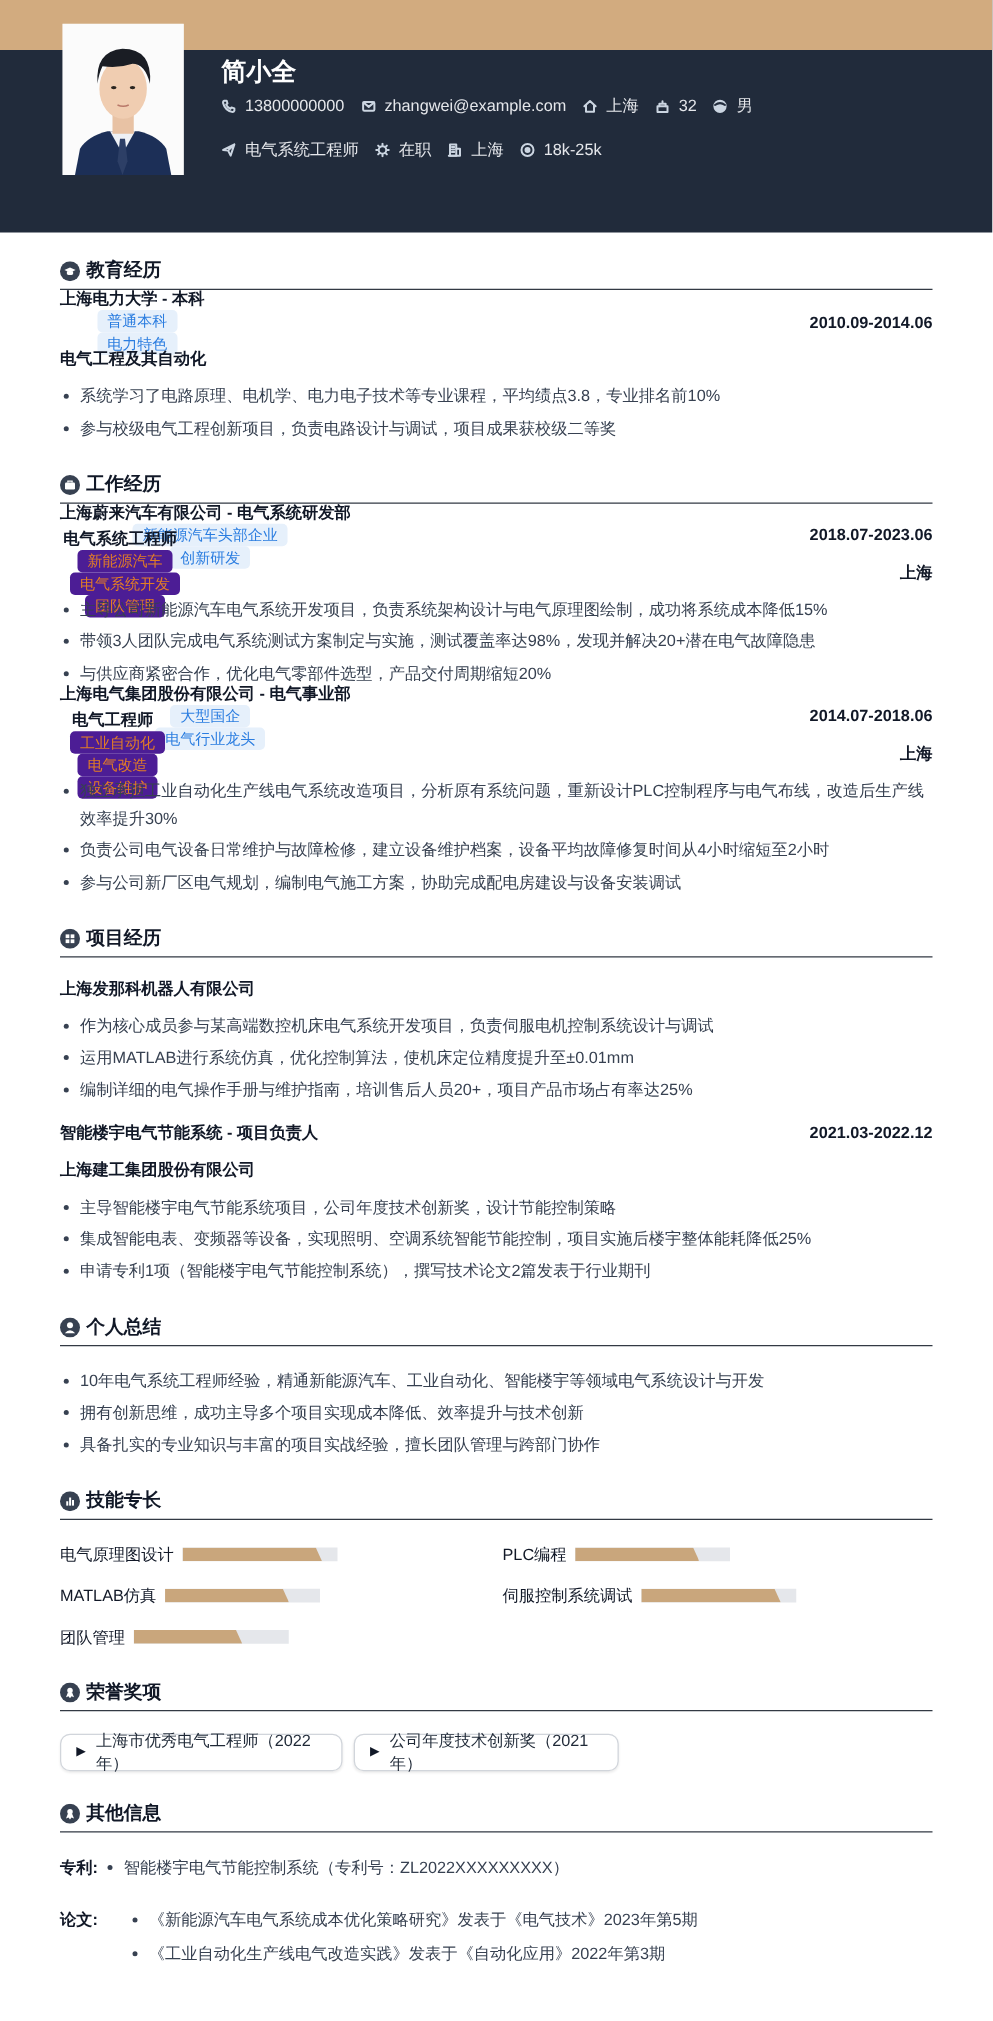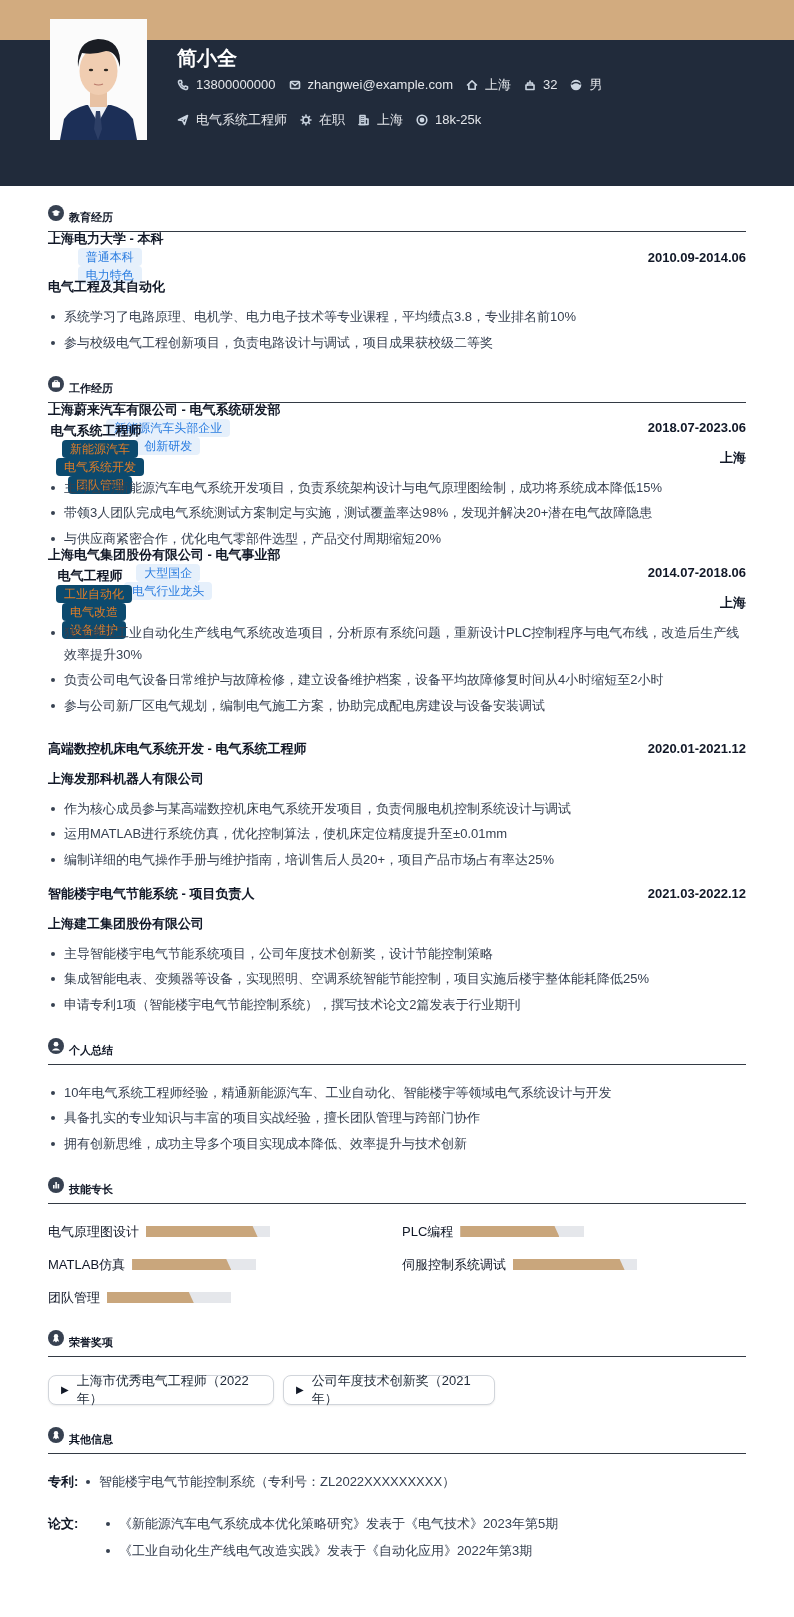--- a/index.html
+++ b/index.html
@@ -18,30 +18,30 @@
   .info-row { position: absolute; left: 177px; display: flex; align-items: center; gap: 13px; color: #e5e7eb; font-size: 13px; line-height: 18px; }
   .info-row.r1 { top: 76px; }
   .info-row.r2 { top: 111px; }
   .info-item { display: flex; align-items: center; gap: 7px; }
   .info-item svg { width: 12px; height: 12px; fill: none; stroke: #cbd5e1; stroke-width: 1.6; stroke-linecap: round; stroke-linejoin: round; }
 
   
   .main { padding: 0 48px 19px 48px; }
   .section { margin-top: 22px; }
   .section.first { margin-top: 19px; }
-  .section-title { display: flex; align-items: flex-start; gap: 5px; height: 27px; line-height: 24px; padding-bottom: 2px; border-bottom: 1px solid #333a44; font-size: 11px; font-weight: bold; color: #111827; }
+  .section-title { display: flex; align-items: center; gap: 5px; height: 27px; line-height: 24px; padding-bottom: 2px; border-bottom: 1px solid #333a44; font-size: 15px; font-weight: bold; color: #111827; }
   .section-title svg { width: 16px; height: 16px; flex: none; }
   .entry { margin-top: 15px; }
   .entry + .entry { margin-top: 13px; }
   .row { display: flex; align-items: center; justify-content: space-between; height: 20px; font-weight: bold; color: #111827; font-size: 13px; }
   .row + .row { margin-top: 10px; }
   .row .left { display: flex; align-items: center; flex-direction: column; }
   .tag { display: inline-block; font-weight: normal; font-size: 12px; line-height: 18px; padding: 0 8px; border-radius: 4px; margin-left: 8px; }
   .tag.blue { color: #2b7de0; background: #e6f0fb; }
-  .tag.orange { color: #e27d26; background: #0c4a6e; }
+  .tag.orange { color: #e27d26; background: #4c1d95; }
   ul.bullets { list-style: none; margin: 9px 0 0 0; padding: 0; }
   ul.bullets li { position: relative; padding-left: 16px; line-height: 22px; margin-bottom: 3.5px; color: #374151; font-size: 13px; }
   ul.bullets li::before { content: ""; position: absolute; left: 3px; top: 9px; width: 4px; height: 4px; border-radius: 50%; background: #374151; }
   .summary-list { margin-top: 17px !important; }
 
   
   .skills-grid { display: grid; grid-template-columns: 354px 1fr; row-gap: 13px; margin-top: 18px; }
   .skill { display: flex; align-items: center; height: 20px; }
   .skill-name { font-size: 13px; color: #111827; margin-right: 7px; white-space: nowrap; }
   .skill-bar { position: relative; width: 124px; height: 11px; background: #e5e7eb; }
@@ -236,26 +236,32 @@
       </div>
       <ul class="bullets">
         <li>独立承担工业自动化生产线电气系统改造项目，分析原有系统问题，重新设计PLC控制程序与电气布线，改造后生产线效率提升30%</li>
         <li>负责公司电气设备日常维护与故障检修，建立设备维护档案，设备平均故障修复时间从4小时缩短至2小时</li>
         <li>参与公司新厂区电气规划，编制电气施工方案，协助完成配电房建设与设备安装调试</li>
       </ul>
     </div>
   </section>
 
   <section class="section">
-
-    <div class="entry">
-      <div class="row">
-        <span>高端数控机床电气系统开发 - 电气系统工程师</span>
-        <span>2020.01-2021.12</span>
-      </div>
+    <div class="section-title">
+      <svg viewBox="0 0 16 16">
+          <circle cx="8" cy="8" r="8" fill="#374151"></circle>
+          <rect x="4.5" y="4.5" width="3" height="3" fill="#fff"></rect>
+          <rect x="8.5" y="4.5" width="3" height="3" fill="#fff"></rect>
+          <rect x="4.5" y="8.5" width="3" height="3" fill="#fff"></rect>
+          <rect x="8.5" y="8.5" width="3" height="3" fill="#fff"></rect>
+        </svg>
+      <span>项目经历</span>
+    </div>
+
+    <div class="entry">
       <div class="row">
         <span>上海发那科机器人有限公司</span>
       </div>
       <ul class="bullets">
         <li>作为核心成员参与某高端数控机床电气系统开发项目，负责伺服电机控制系统设计与调试</li>
         <li>运用MATLAB进行系统仿真，优化控制算法，使机床定位精度提升至±0.01mm</li>
         <li>编制详细的电气操作手册与维护指南，培训售后人员20+，项目产品市场占有率达25%</li>
       </ul>
     </div>
 
@@ -279,22 +285,22 @@
     <div class="section-title">
       <svg viewBox="0 0 16 16">
           <circle cx="8" cy="8" r="8" fill="#374151"></circle>
           <circle cx="8" cy="6.2" r="2.4" fill="#fff"></circle>
           <path d="M3.8 12.5 Q8 7.8 12.2 12.5 Z" fill="#fff"></path>
         </svg>
       <span>个人总结</span>
     </div>
     <ul class="bullets summary-list">
       <li>10年电气系统工程师经验，精通新能源汽车、工业自动化、智能楼宇等领域电气系统设计与开发</li>
+      <li>拥有创新思维，成功主导多个项目实现成本降低、效率提升与技术创新</li>
       <li>具备扎实的专业知识与丰富的项目实战经验，擅长团队管理与跨部门协作</li>
-      <li>拥有创新思维，成功主导多个项目实现成本降低、效率提升与技术创新</li>
     </ul>
   </section>
 
   <section class="section">
     <div class="section-title">
       <svg viewBox="0 0 16 16">
           <circle cx="8" cy="8" r="8" fill="#374151"></circle>
           <rect x="5" y="8" width="1.6" height="3.5" fill="#fff"></rect>
           <rect x="7.3" y="5" width="1.6" height="6.5" fill="#fff"></rect>
           <rect x="9.6" y="7" width="1.6" height="4.5" fill="#fff"></rect>

